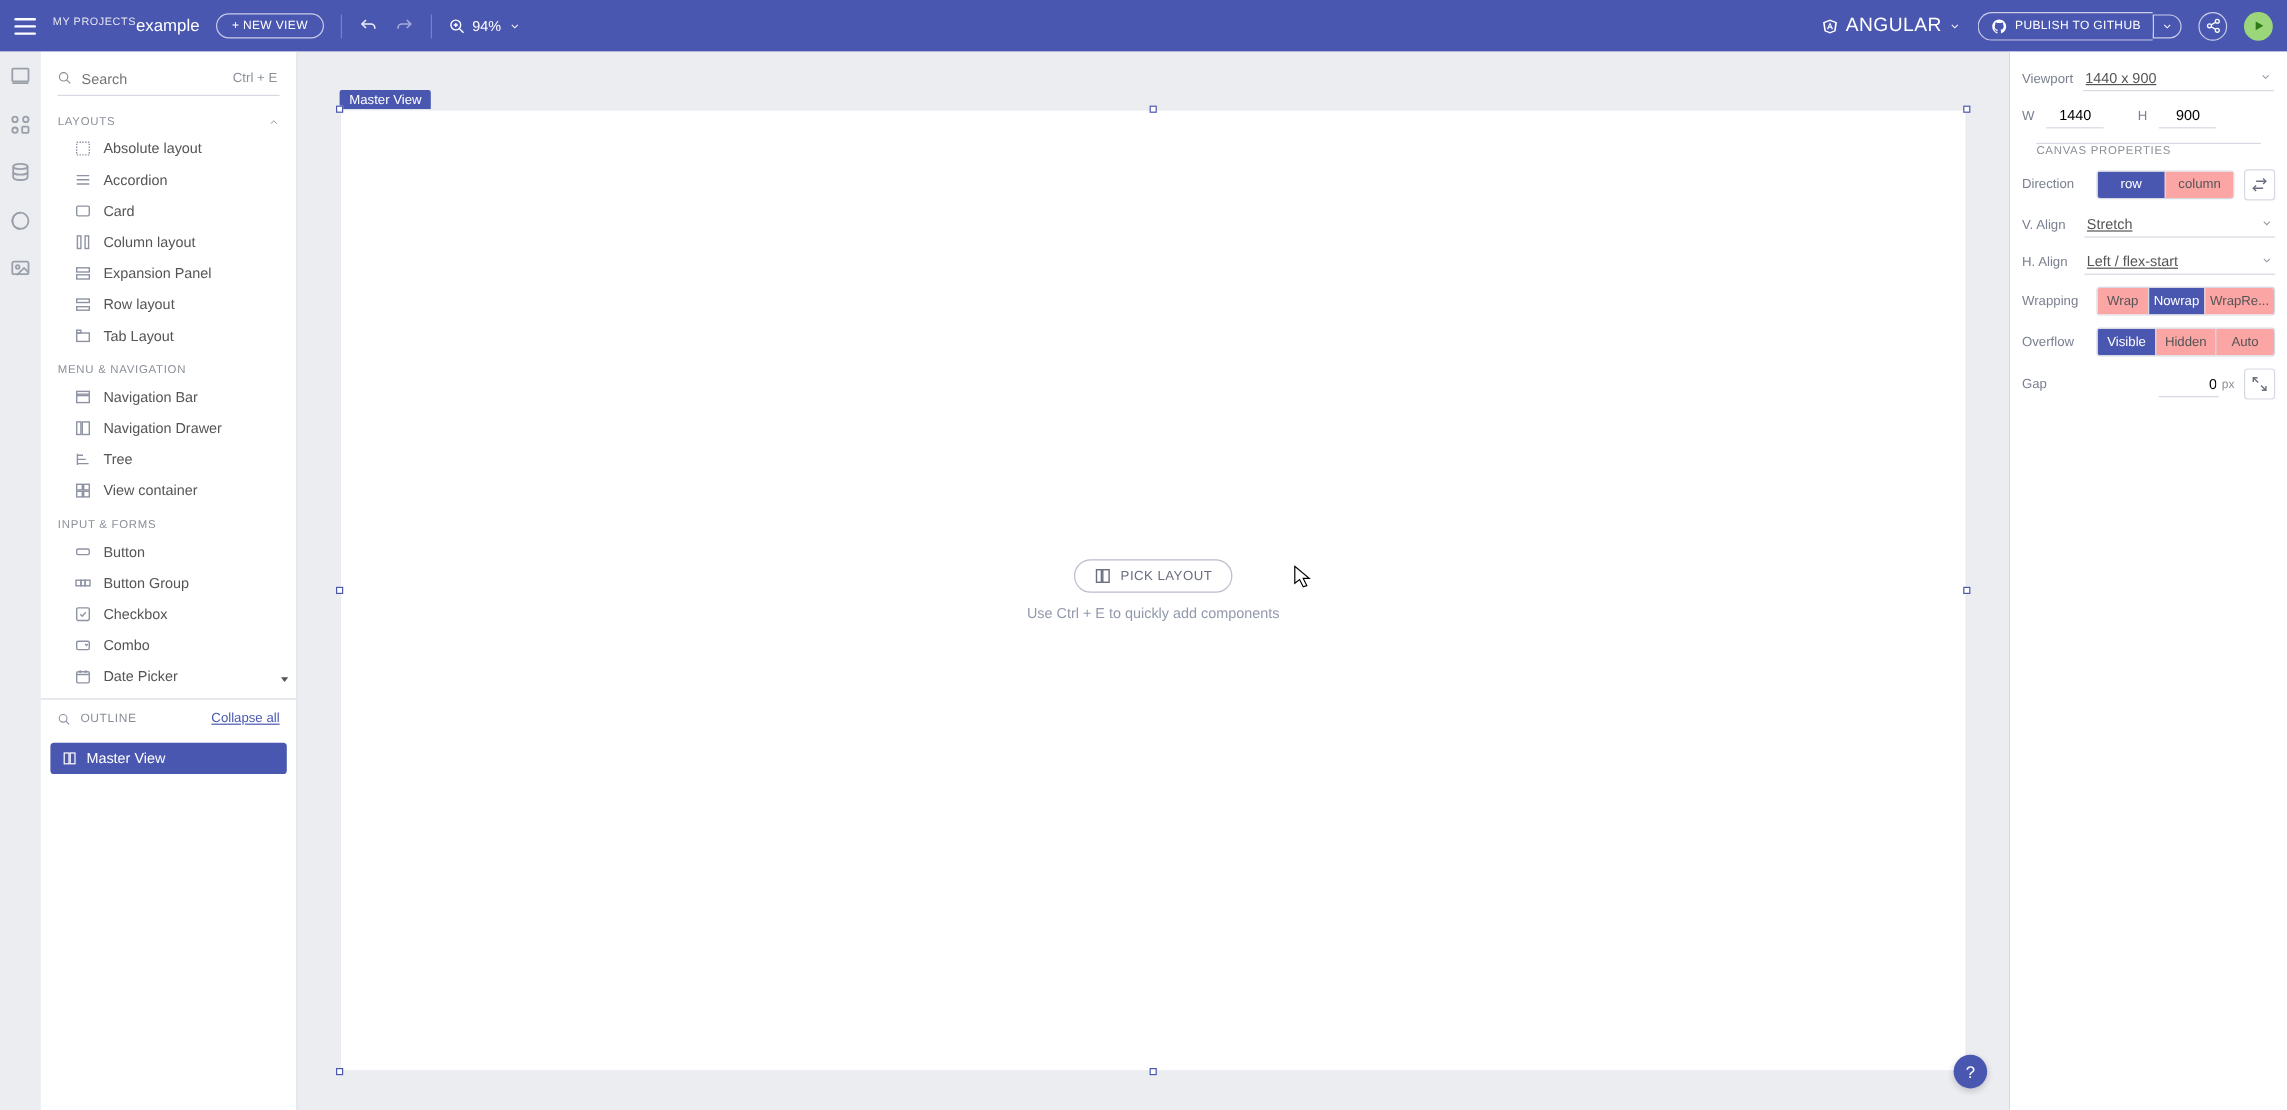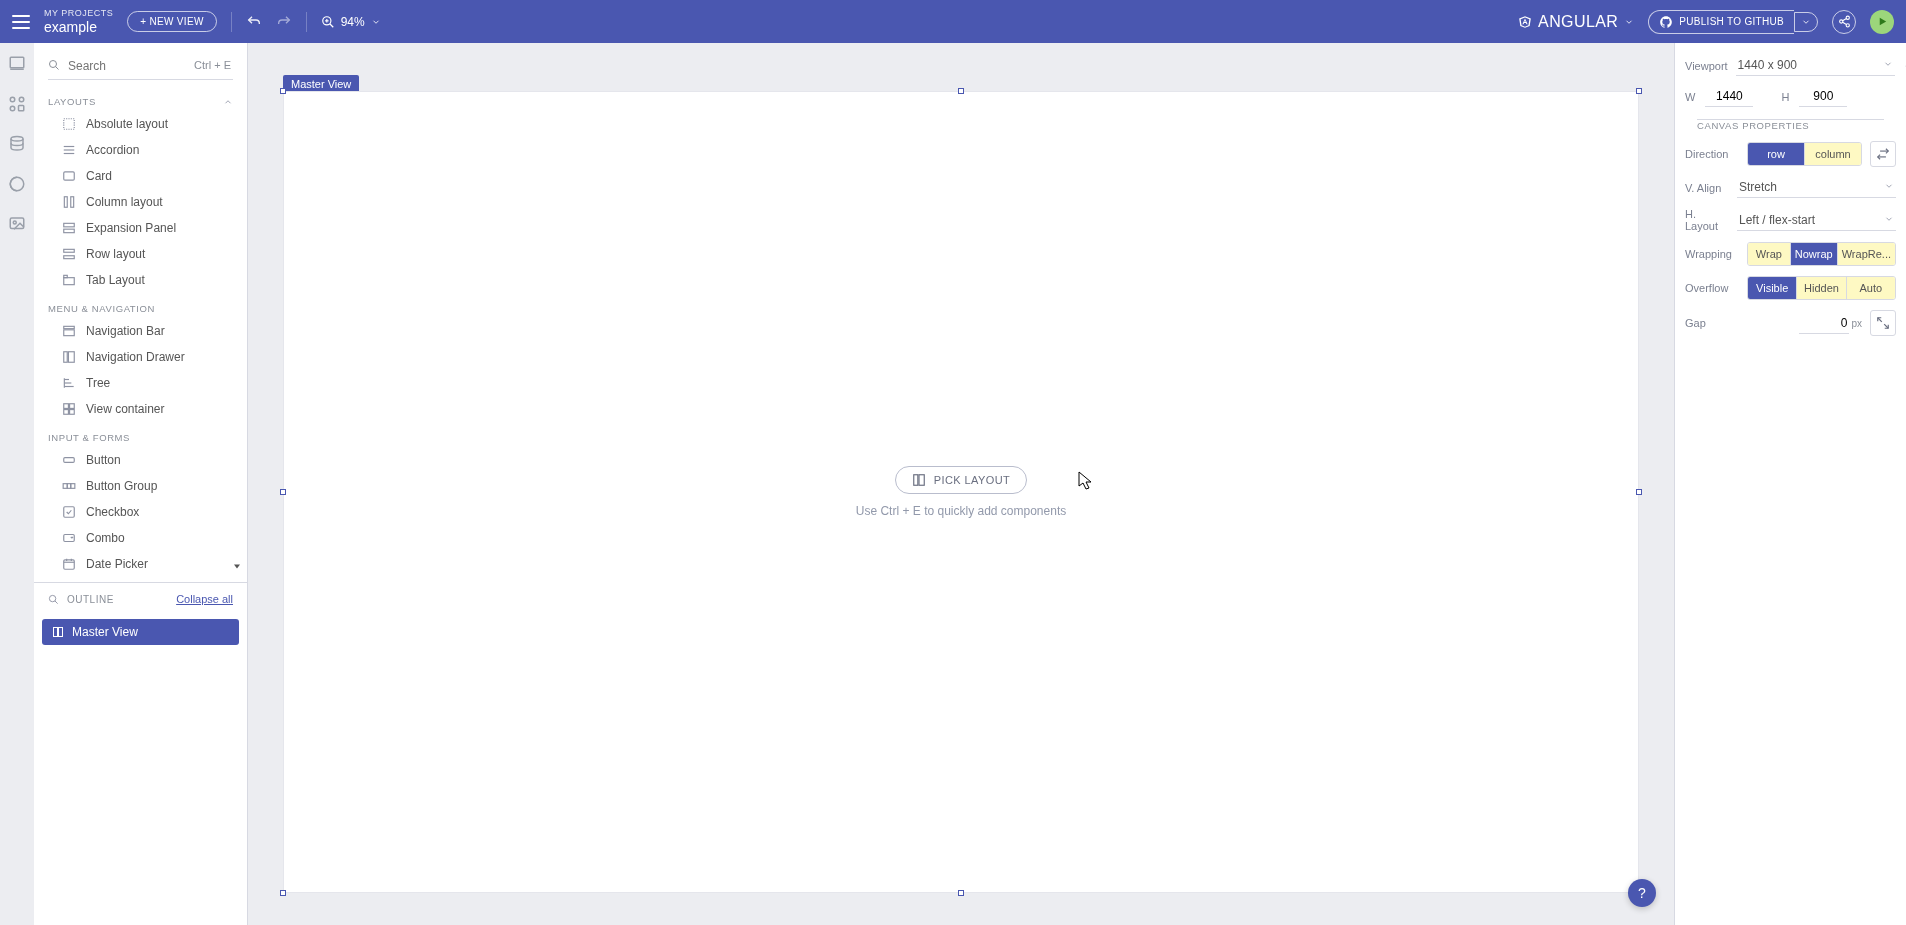--- a/index.html
+++ b/index.html
@@ -16,21 +16,21 @@
 
   
   .topbar {
     height:43px; background:var(--brand); color:#fff;
     display:flex; align-items:center; padding:0 12px; gap:14px;
     font-size:12px;
   }
   .hamburger-wrap { display:flex; align-items:center; }
   .hamburger { width:18px; height:14px; display:flex; flex-direction:column; justify-content:space-between; cursor:pointer;}
   .hamburger span{height:2px;background:#fff;border-radius:1px;}
-  .project-block { display:flex; flex-direction:column; line-height:1.15; }
+  .project-block { display:flex; flex-direction:row; line-height:1.15; }
   .project-label { font-size:9px; letter-spacing:0.5px; opacity:.85; }
   .project-name  { font-size:14px; }
   .pill-btn {
     border:1px solid rgba(255,255,255,.7); color:#fff; background:transparent;
     border-radius:14px; padding:4px 12px; font-size:10px; letter-spacing:.3px;
     display:inline-flex; align-items:flex-start; gap:6px; cursor:pointer;
   }
   .top-icon { width:16px; height:16px; display:inline-flex; align-items:center; justify-content:center; opacity:.9; cursor:pointer;}
   .vsep { width:1px; height:20px; background:rgba(255,255,255,.25); }
   .zoom-group{display:flex;align-items:center;gap:6px;cursor:pointer;}
@@ -81,29 +81,29 @@
   .pick-btn{border:1px solid #b9bdcd;background:#fff;color:#6a6f80;border-radius:16px;padding:6px 16px;font-size:11px;letter-spacing:.4px;display:flex;align-items:center;gap:8px;cursor:pointer;}
   .hint-text{margin-top:10px;font-size:12px;color:#9299ab;}
   .help-fab{position:absolute;right:18px;bottom:18px;width:28px;height:28px;border-radius:50%;background:var(--brand);color:#fff;display:flex;align-items:center;justify-content:center;font-size:14px;cursor:pointer;box-shadow:0 2px 6px rgba(0,0,0,.2);}
   .cursor-ptr{position:absolute;left:830px;top:428px;pointer-events:none;}
 
   
   .right-panel{width:232px;background:var(--panel-bg);border-left:1px solid var(--border);padding:12px 10px;font-size:12px;color:var(--text);}
   .prop-row{display:flex;align-items:center;gap:8px;margin-bottom:10px;}
   .prop-row .lbl{width:54px;font-size:11px;color:#7b8090;}
   .sel{flex:1;border:none;border-bottom:1px solid var(--border);padding:3px 2px;font-size:12px;color:var(--text);background:#fff;outline:none;appearance:none;position:relative;}
-  .sel-wrap{position:relative;flex:1;display:flex;align-items:center;}
+  .sel-wrap{position:relative;flex:1;display:flex;align-items:center;text-decoration:underline;}
   .sel-wrap .chev{position:absolute;right:2px;top:4px;color:#8e93a3;pointer-events:none;}
   .num-in{width:48px;border:none;border-bottom:1px solid var(--border);text-align:center;padding:3px 2px;font-size:12px;outline:none;}
   .more-dots{color:#8e93a3;cursor:pointer;padding:0 2px;}
   .wh-row{display:flex;align-items:center;gap:10px;margin-bottom:12px;}
   .wh-row .lbl2{font-size:11px;color:#7b8090;}
   .sect-title{font-size:9.5px;letter-spacing:.6px;color:var(--muted);margin:8px 12px 10px;border-top:1px solid var(--border);}
   .btn-group{display:flex;border:1px solid var(--border);border-radius:3px;overflow:hidden;flex:1;}
-  .btn-group button{flex:1;border:none;background:#fef9c3;padding:5px 4px;font-size:11px;color:#555;cursor:pointer;}
+  .btn-group button{flex:1;border:none;background:#fca5a5;padding:5px 4px;font-size:11px;color:#555;cursor:pointer;}
   .btn-group button.active{background:var(--brand);color:#fff;}
   .btn-group button + button{border-left:1px solid var(--border);}
   .sq-btn{width:26px;height:26px;border:1px solid var(--border);border-radius:3px;display:flex;align-items:center;justify-content:center;color:#6a6f80;cursor:pointer;background:#fff;}
   .gap-row input{width:50px;text-align:right;border:none;border-bottom:1px solid var(--border);padding:3px 2px;font-size:12px;outline:none;}
   .gap-unit{font-size:10px;color:var(--muted);margin-left:2px;}
 
   svg{display:block;}
 </style>
 </head>
 <body>
@@ -514,21 +514,21 @@
         <input class="sel" type="text" value="Stretch" style="">
         <span class="chev">
             <svg width="10" height="10" viewBox="0 0 24 24" fill="none" stroke="currentColor" stroke-width="2">
               <polyline points="6 9 12 15 18 9"></polyline>
             </svg>
           </span>
       </div>
     </div>
 
     <div class="prop-row">
-      <span class="lbl">H. Layout</span>
+      <span class="lbl">H. Align</span>
       <div class="sel-wrap">
         <input class="sel" type="text" value="Left / flex-start" style="">
         <span class="chev">
             <svg width="10" height="10" viewBox="0 0 24 24" fill="none" stroke="currentColor" stroke-width="2">
               <polyline points="6 9 12 15 18 9"></polyline>
             </svg>
           </span>
       </div>
     </div>
 

